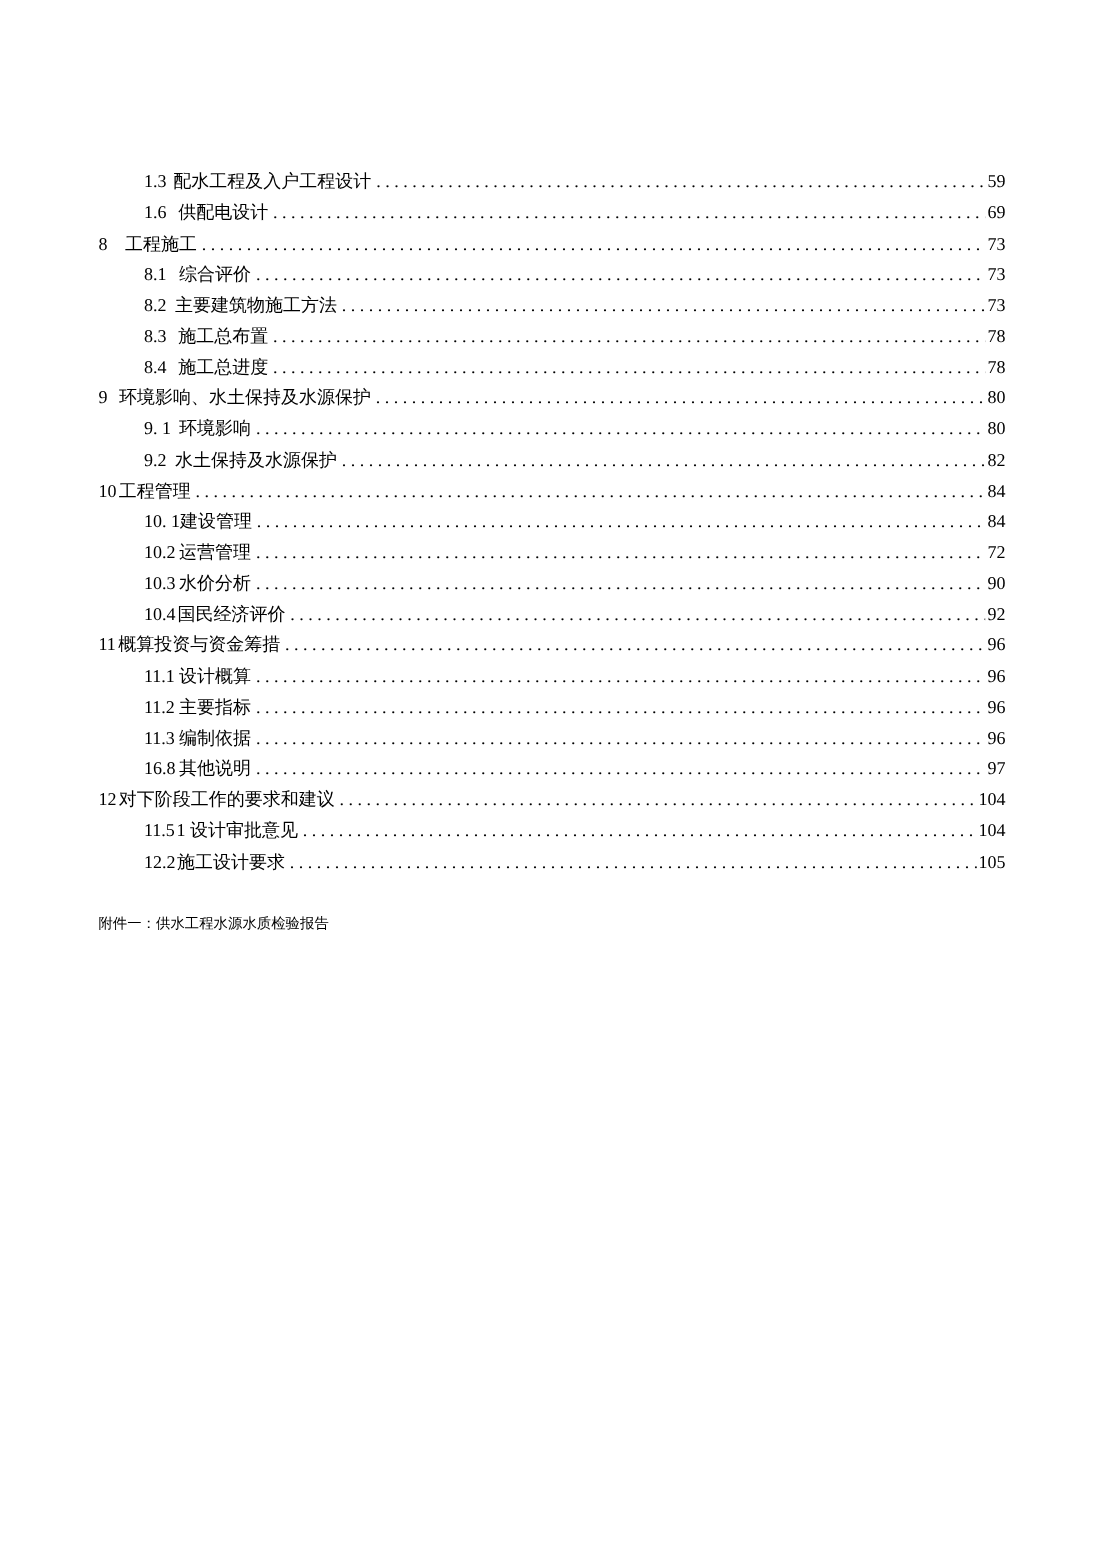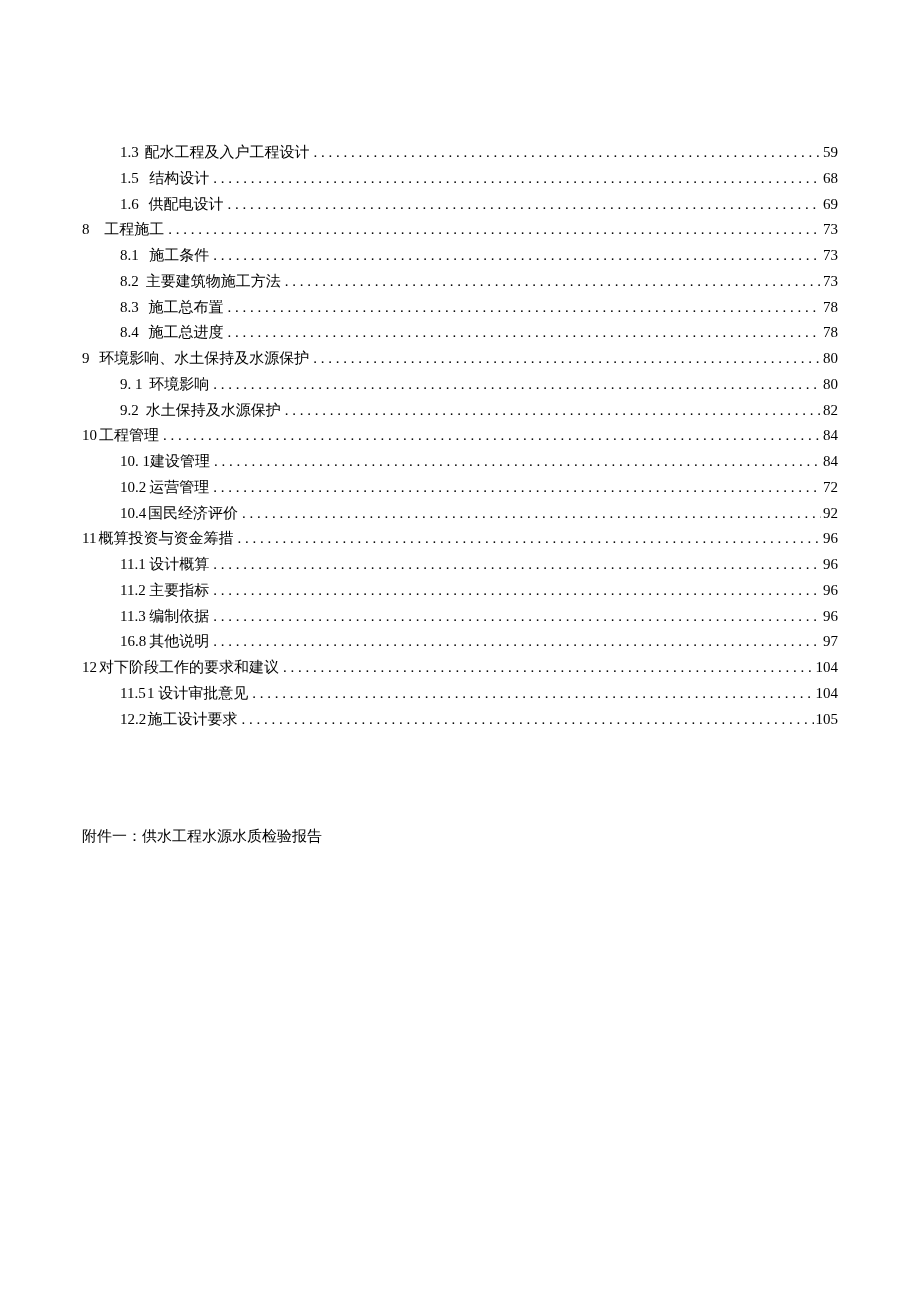--- a/index.html
+++ b/index.html
@@ -34,55 +34,49 @@
       color: #000;
       margin-left: 4px;
       margin-right: 2px;
     }
     .dots::after {
       content: ". . . . . . . . . . . . . . . . . . . . . . . . . . . . . . . . . . . . . . . . . . . . . . . . . . . . . . . . . . . . . . . . . . . . . . . . . . . . . . . . . . . . . . . . . . . . . . . . . . . . . . . . . . . . . . . . . . . . . . . . . . . . . . . . . . . . . . . . . . . . . . . . . . . . . .";
       letter-spacing: 0;
     }
     .pg { font-family: "Times New Roman", serif; }
     .appendix {
-      margin-top: 93px;
-      font-size: 15px;
+      margin-top: 29px;
+      font-size: 12px;
     }
   </style>
 </head>
 <body>
 
 <div class="toc" id="toc-container">
     <div class="toc-row lvl-2">
       <span class="num">1.3</span>
       <span class="title-text">配水工程及入户工程设计</span>
       <span class="dots"></span>
       <span class="pg">59</span>
-    </div>
-    <div class="toc-row lvl-2">
-      <span class="num">1.5</span>
-      <span class="title-text">结构设计</span>
-      <span class="dots"></span>
-      <span class="pg">68</span>
     </div>
     <div class="toc-row lvl-2">
       <span class="num">1.6</span>
       <span class="title-text">供配电设计</span>
       <span class="dots"></span>
       <span class="pg">69</span>
     </div>
     <div class="toc-row lvl-1">
       <span class="num">8</span>
       <span class="title-text">工程施工</span>
       <span class="dots"></span>
       <span class="pg">73</span>
     </div>
     <div class="toc-row lvl-2">
       <span class="num">8.1</span>
-      <span class="title-text">施工条件</span>
+      <span class="title-text">综合评价</span>
       <span class="dots"></span>
       <span class="pg">73</span>
     </div>
     <div class="toc-row lvl-2">
       <span class="num">8.2</span>
       <span class="title-text">主要建筑物施工方法</span>
       <span class="dots"></span>
       <span class="pg">73</span>
     </div>
     <div class="toc-row lvl-2">
@@ -125,20 +119,26 @@
       <span class="num">10.  1</span>
       <span class="title-text">建设管理</span>
       <span class="dots"></span>
       <span class="pg">84</span>
     </div>
     <div class="toc-row lvl-2">
       <span class="num">10.2</span>
       <span class="title-text">运营管理</span>
       <span class="dots"></span>
       <span class="pg">72</span>
+    </div>
+    <div class="toc-row lvl-2">
+      <span class="num">10.3</span>
+      <span class="title-text">水价分析</span>
+      <span class="dots"></span>
+      <span class="pg">90</span>
     </div>
     <div class="toc-row lvl-2">
       <span class="num">10.4</span>
       <span class="title-text">国民经济评价</span>
       <span class="dots"></span>
       <span class="pg">92</span>
     </div>
     <div class="toc-row lvl-1-compact">
       <span class="num">11</span> 
       <span class="title-text">概算投资与资金筹措</span>

